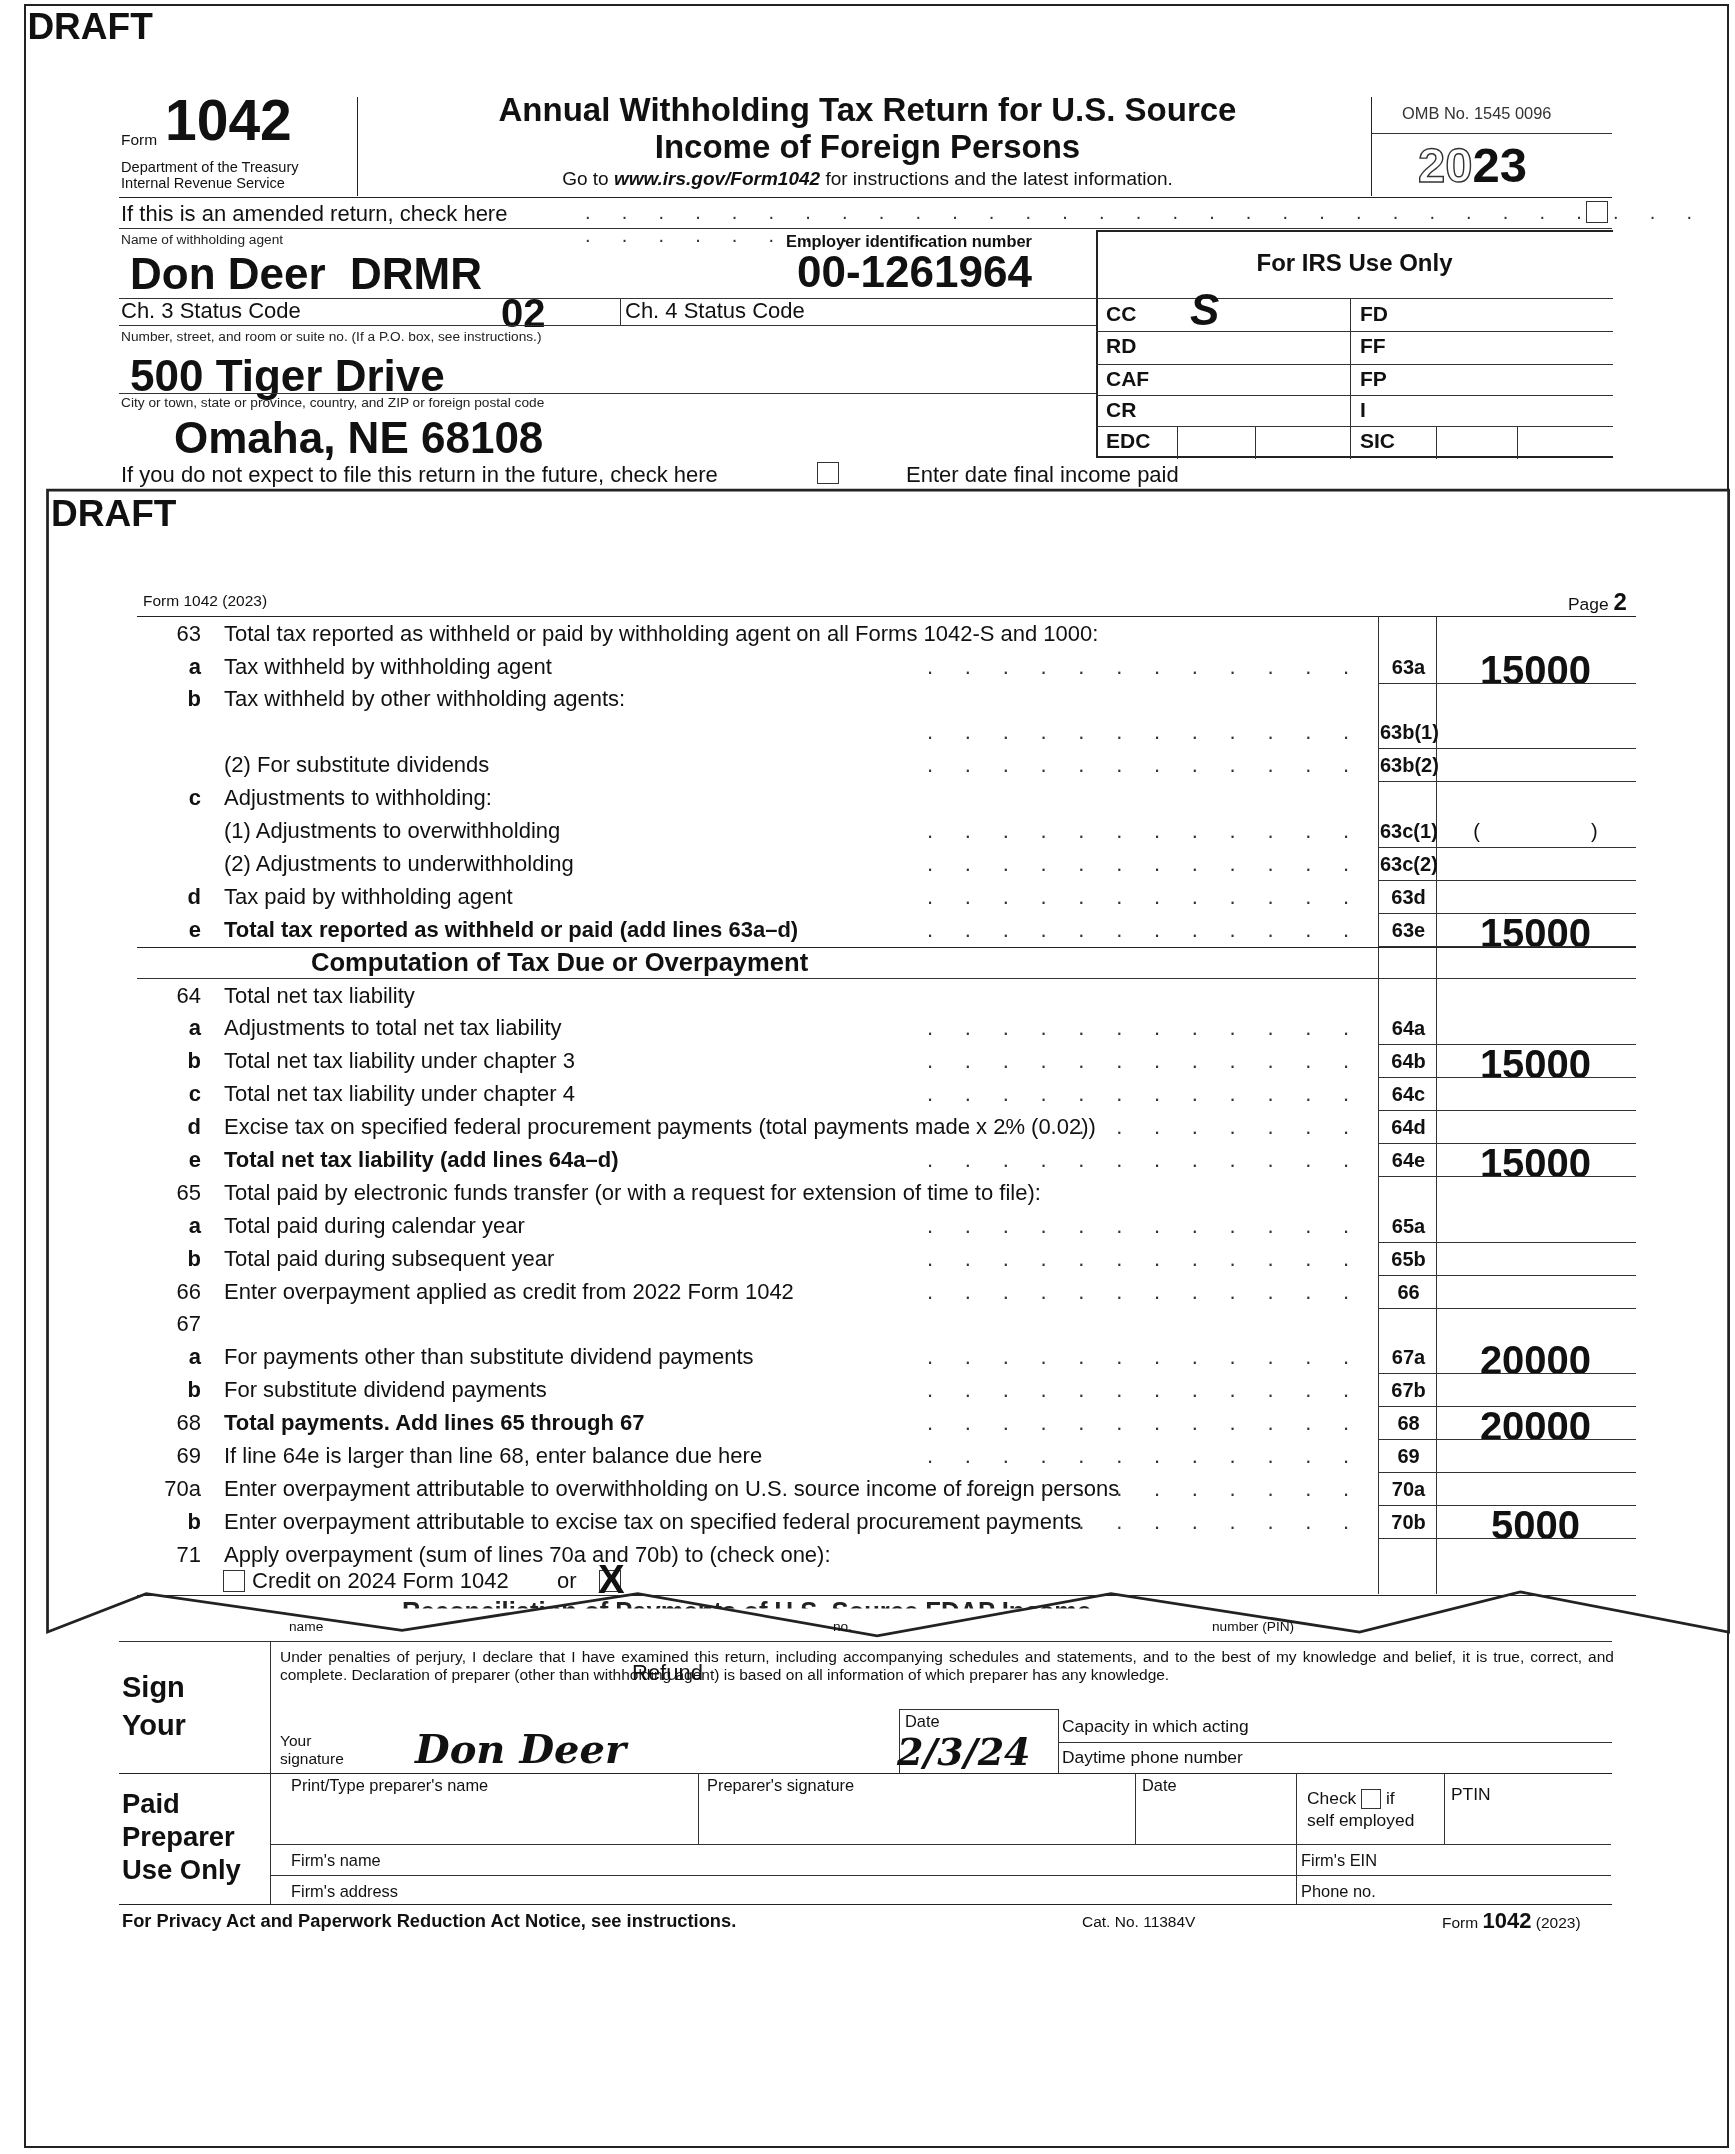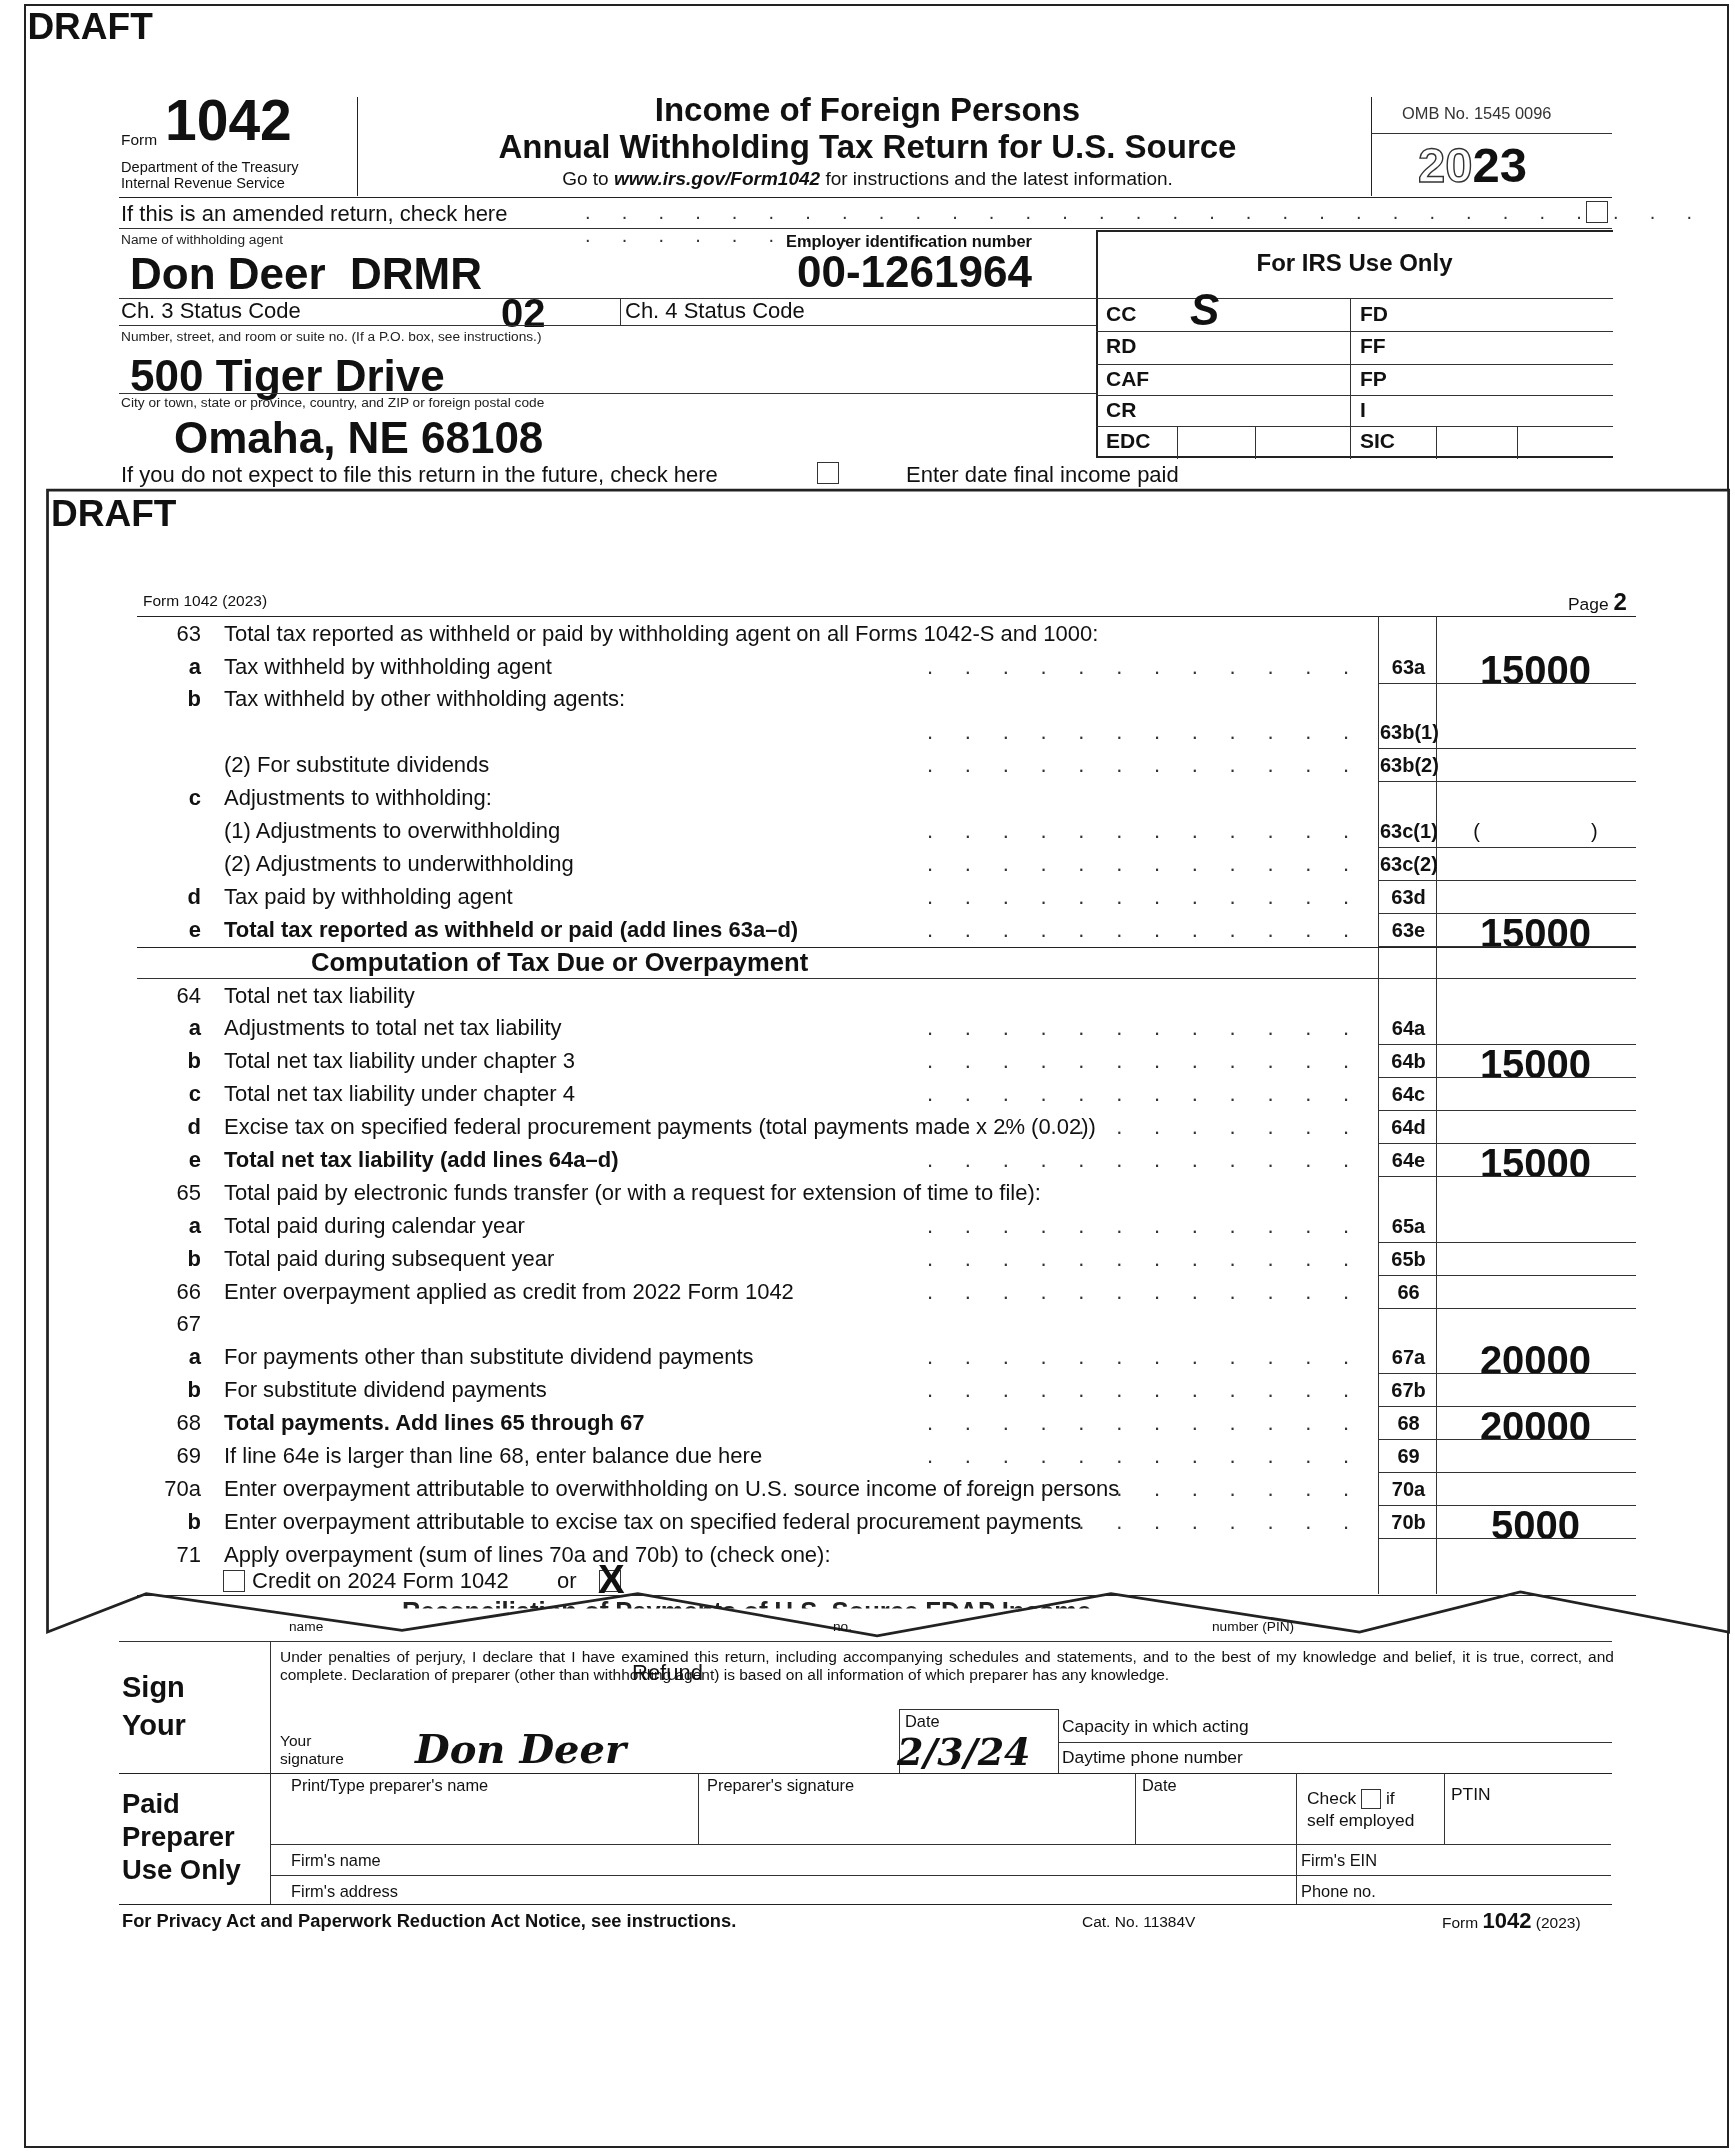--- a/index.html
+++ b/index.html
@@ -34,22 +34,22 @@
 
 <div class="abs" style="left:121px; top:91px; width:236px; height:101px;">
   <span class="abs" style="left:0; top:40px; font-size:15.5px;">Form</span>
   <span class="abs b" style="left:44px; top:0; font-size:57px; line-height:58px;">1042</span>
   <span class="abs" style="left:0; top:68px; font-size:14.6px;">Department of the Treasury</span>
   <span class="abs" style="left:0; top:84px; font-size:14.6px;">Internal Revenue Service</span>
 </div>
 <div class="vline" style="left:357px; top:97px; height:99px;"></div>
 
 <div class="abs" style="left:365px; top:91px; width:1005px; text-align:center;">
+  <div class="b" style="font-size:33px; line-height:37px;">Annual Withholding Tax Return for U.S. Source</div>
   <div class="b" style="font-size:33px; line-height:37px;">Income of Foreign Persons</div>
-  <div class="b" style="font-size:33px; line-height:37px;">Annual Withholding Tax Return for U.S. Source</div>
   <div style="font-size:19px; line-height:27.4px;">
     <span>Go to </span><span style="font-style:italic; font-weight:bold;">www.irs.gov/Form1042</span><span> for instructions and the latest information.</span>
   </div>
 </div>
 
 <div class="vline" style="left:1371px; top:97px; height:99px;"></div>
 <div class="abs" style="left:1402px; top:104px; font-size:16.4px; color:#333;">OMB No. 1545 0096</div>
 <div class="hthin" style="left:1371px; top:133px; width:241px;"></div>
 <div class="abs" style="left:1418px; top:137px; font-size:49px; font-weight:bold;">
   <span style="color:#fff; -webkit-text-stroke:1.4px #333;">20</span><span>23</span>

